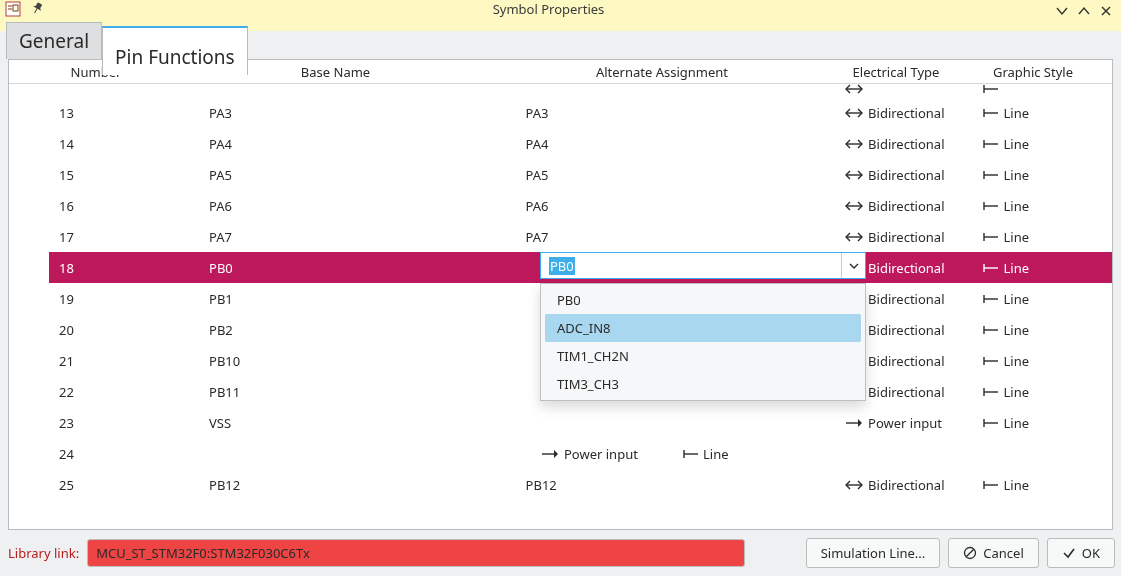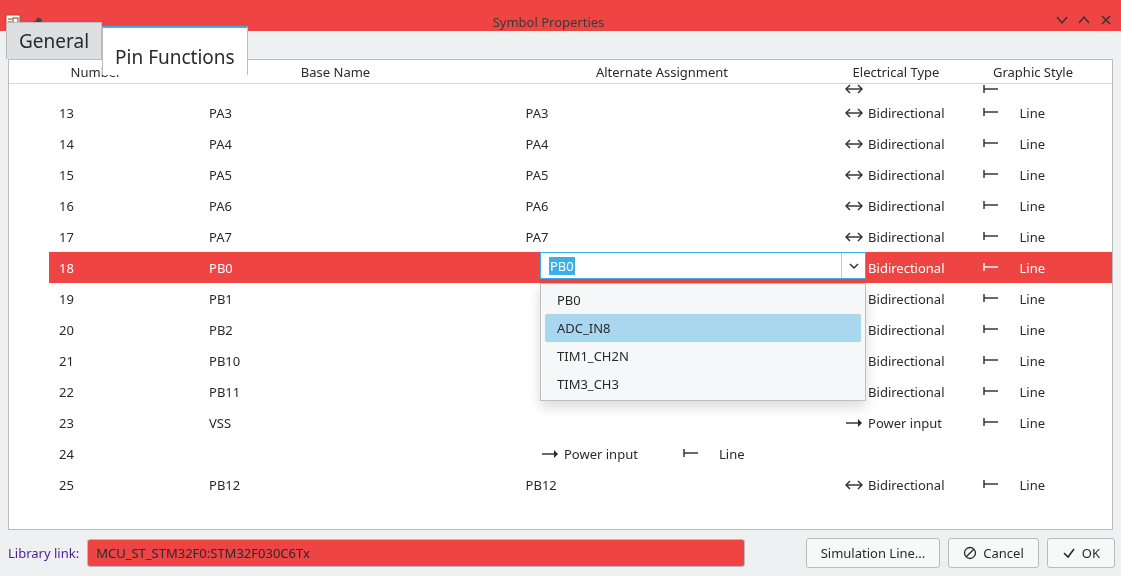--- a/index.html
+++ b/index.html
@@ -10,23 +10,23 @@
     font-size: 13px;
     background: #eef0f1;
     color: #2a2a2a;
     overflow: hidden;
   }
 
   
   .titlebar {
     height: 31px;
     display: flex;
-    align-items: flex-end;
+    align-items: flex-start;
     padding: 0 4px;
-    background: #ef4444;
+    background: #fef9c3;
   }
   .titlebar .app-icon {
     width: 18px; height: 18px;
     margin-right: 6px;
     display: flex; align-items: center; justify-content: center;
   }
   .titlebar .pin-icon {
     width: 16px; height: 16px;
     margin-left: 2px;
     display: flex; align-items: center; justify-content: center;
@@ -118,28 +118,28 @@
   .row {
     height: 31px;
     display: flex;
     align-items: center;
     font-size: 13px;
     color: #2a2a2a;
     position: relative;
   }
   .row.cut-top { height: 13px; overflow: hidden; align-items: flex-end; }
   .row.selected {
-    background: #ef4444;
+    background: #be185d;
     color: #ffffff;
   }
   .row .c-number { width: 164px; padding-left: 10px; }
   .row .c-base   { width: 325px; padding-left: 0px; }
   .row .c-alt    { width: 328px; padding-left: 0px; }
   .row .c-elec   { width: 140px; padding-left: 0px; display: flex; align-items: center; gap: 5px; }
-  .row .c-graph  { width: 134px; padding-left: 0px; display: flex; gap: 20px; }
+  .row .c-graph  { width: 134px; padding-left: 0px; display: flex; align-items: center; gap: 4px; }
 
   .row.selected .c-elec svg path,
   .row.selected .c-elec svg line,
   .row.selected .c-elec svg polyline,
   .row.selected .c-graph svg path,
   .row.selected .c-graph svg line {
     stroke: #ffffff;
     fill: none;
   }
 
@@ -209,21 +209,21 @@
 
   
   .bottom-bar {
     position: absolute;
     left: 6px; right: 6px; bottom: 6px;
     height: 34px;
     display: flex;
     align-items: center;
     gap: 8px;
   }
-  .lib-label { padding-left: 2px; color: #4c1d95; }
+  .lib-label { padding-left: 2px; color: #b91c1c; }
   .lib-input {
     flex: 0 0 658px;
     height: 28px;
     background: #ef4444;
     border: 1px solid #b9bcbe;
     border-radius: 3px;
     padding: 0 8px;
     display: flex; align-items: center;
     color: #2a2a2a;
   }

